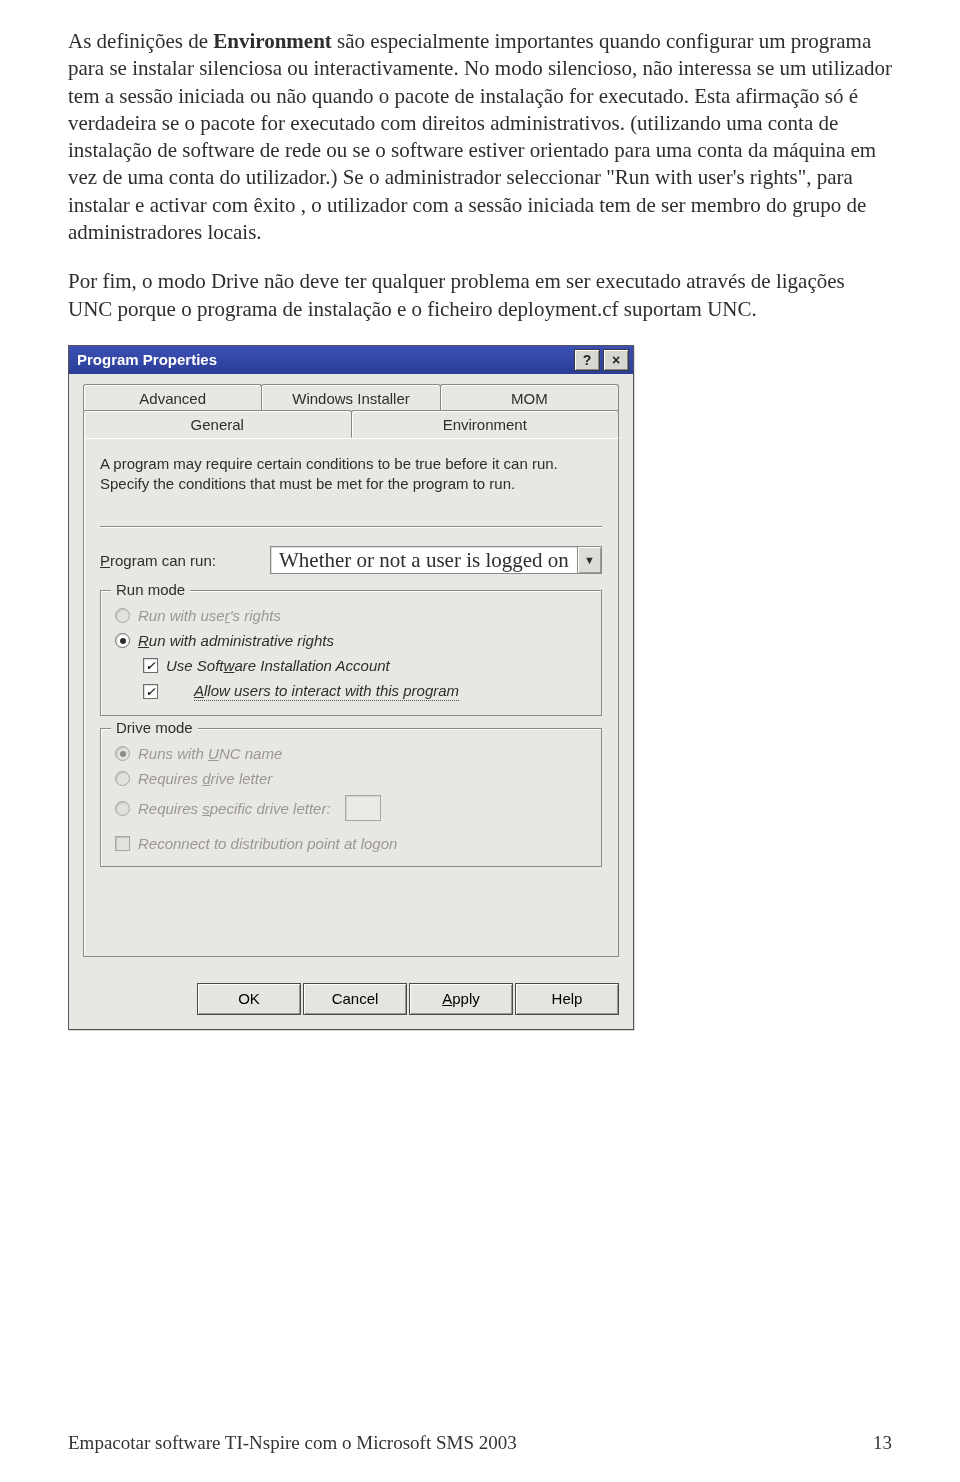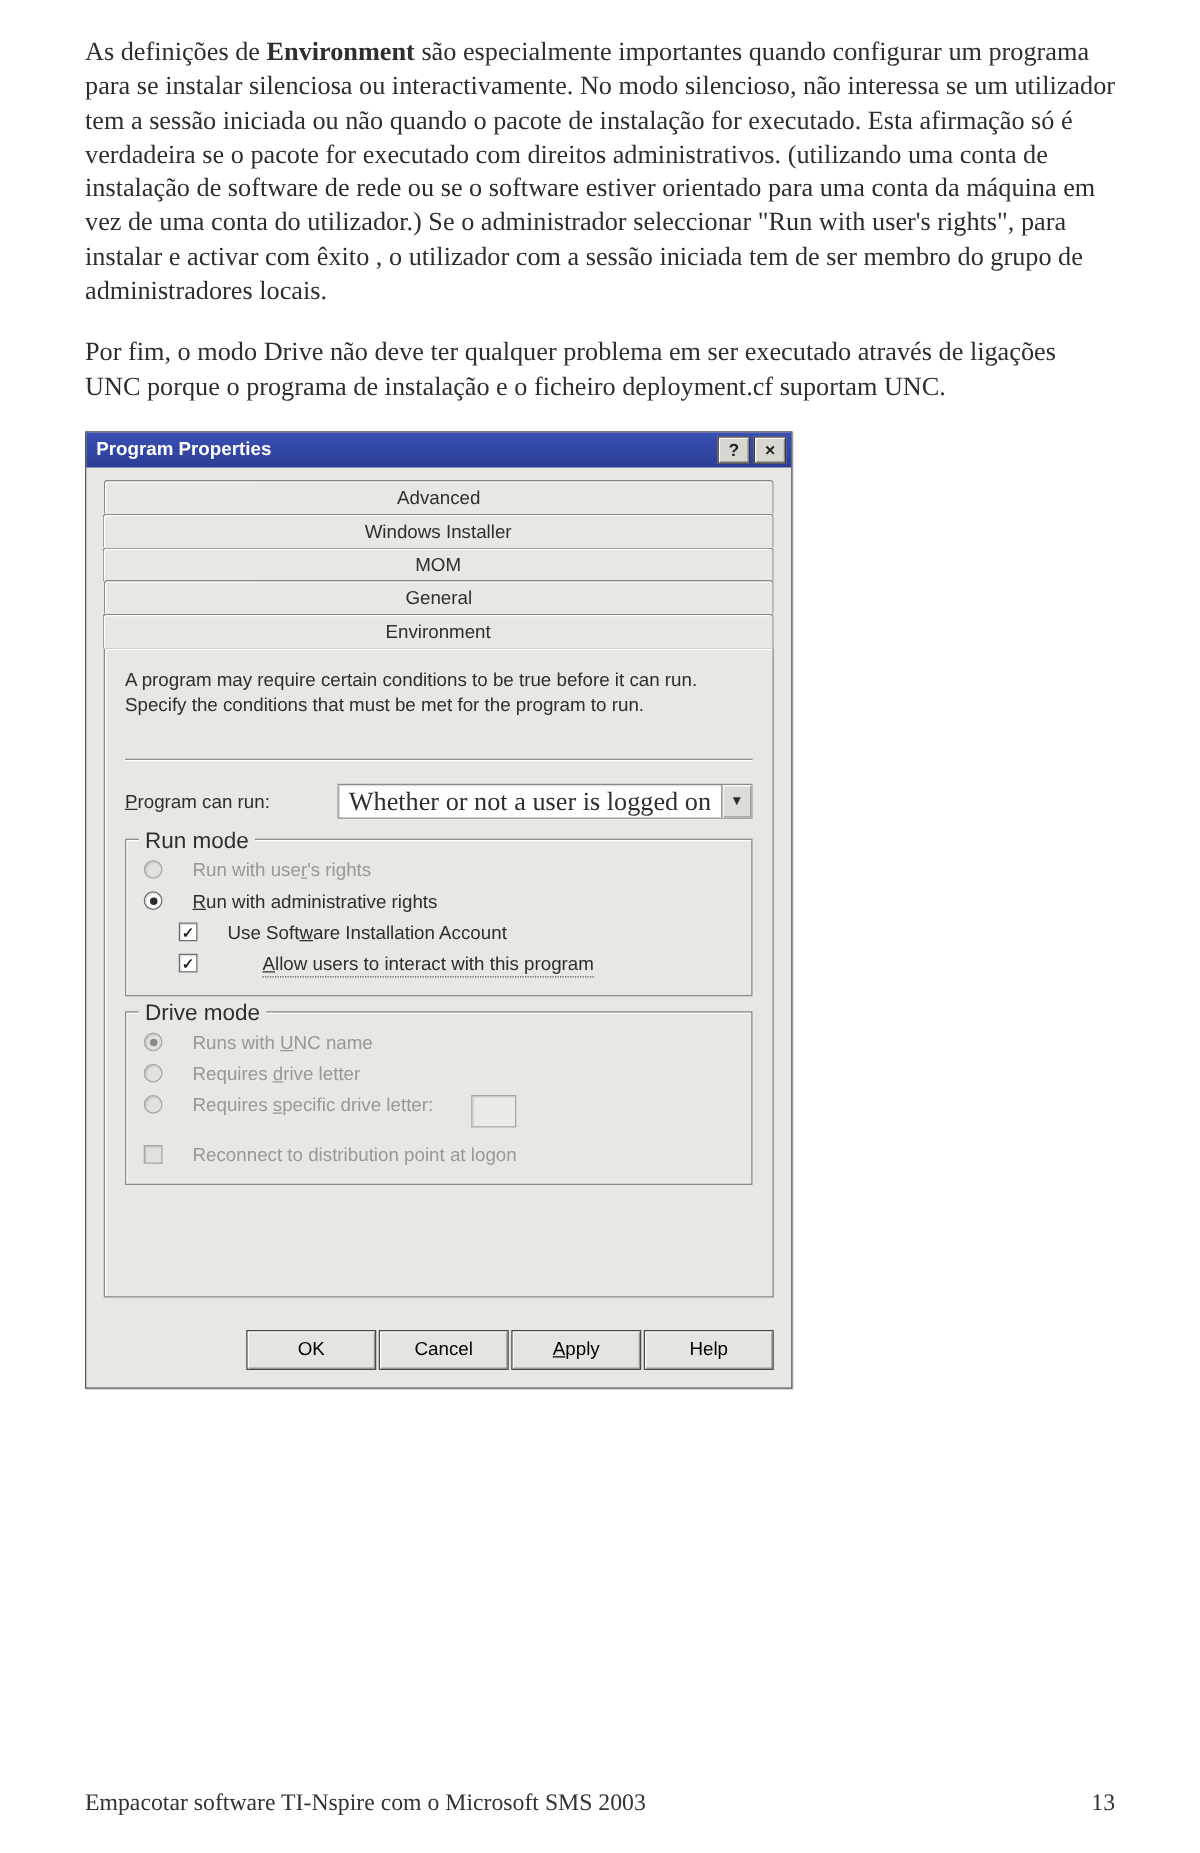--- a/index.html
+++ b/index.html
@@ -50,21 +50,21 @@
     box-shadow: inset 1px 1px 0 #fff, inset -1px -1px 0 #888;
     cursor: pointer;
   }
   .dialog-body {
     padding: 10px 14px 14px 14px;
   }
   .tabs {
     position: relative;
     margin-bottom: -1px;
   }
-  .tab-row { display:flex;flex-direction:column; }
+  .tab-row { display:flex; }
   .tab {
     border: 1px solid #888;
     border-bottom: none;
     border-radius: 3px 3px 0 0;
     padding: 5px 0 4px 0;
     text-align:center;
     background: #e9e7e3;
     font-size: 15px;
     cursor:pointer;
     box-shadow: inset 1px 1px 0 #fff;
@@ -119,26 +119,27 @@
     border:1px solid #8d8b87;
     box-shadow: inset 1px 1px 0 #fff;
     padding:12px 14px 10px 14px;
     margin-bottom:12px;
     position:relative;
   }
   .groupbox-legend{
     position:absolute; top:-10px; left:10px;
     background:#e9e7e3;
     padding:0 5px;
-    font-size:18px;
+    font-size:15px;
   }
   .radio-row, .check-row {
-    display:flex; align-items:flex-start;
+    display:flex; align-items:center;
     padding:4px 0;
-    gap:24px;
+    gap:8px;
+    font-style:italic;
   }
   .radio-outer{
     width:15px;height:15px;border:1px solid #6c6c6c;border-radius:50%;
     display:flex;align-items:center;justify-content:center;
     background:#fff;
     box-shadow:inset 1px 1px 1px rgba(0,0,0,0.15);
     flex-shrink:0;
   }
   .radio-outer.disabled{ background:#e3e1db; border-color:#a9a7a1;}
   .radio-dot{ width:6px;height:6px;border-radius:50%;background:#2b2b2b;}

